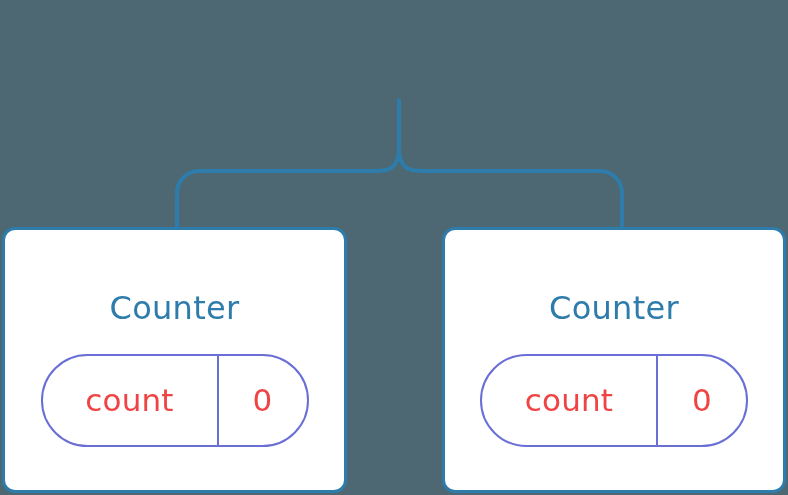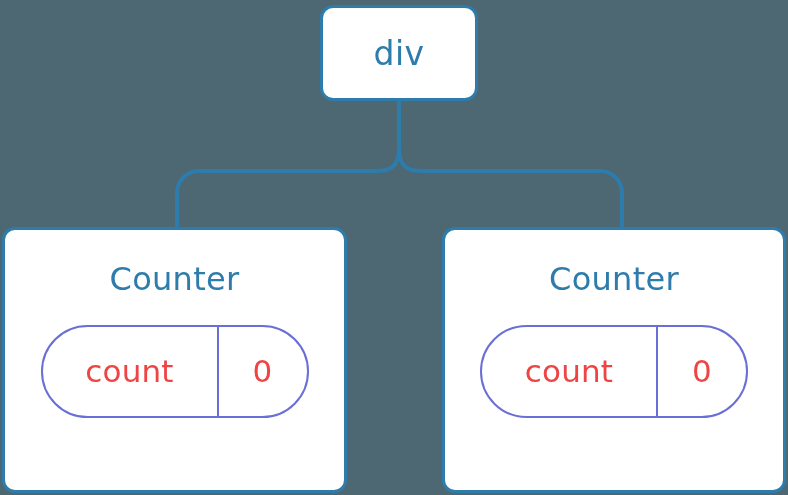--- a/index.html
+++ b/index.html
@@ -57,21 +57,21 @@
     color: #2d7cab;
     font-size: 33px;
     line-height: 1;
     letter-spacing: 0.4px;
   }
 
   
   .child-node {
     top: 227px;
     height: 266px;
-    padding-top: 33px;
+    padding-top: 62px;
   }
   #child-node-left  { left: 2px;   width: 345px; }
   #child-node-right { left: 442px; width: 344px; }
 
   .component-title {
     color: #2d7cab;
     font-size: 32px;
     line-height: 1;
     letter-spacing: 0.3px;
     margin: 0 0 30px 0;
@@ -122,23 +122,20 @@
              L 199 171
              A 22 22 0 0 0 177 193
              L 177 230" fill="none" stroke="#2d7cab" stroke-width="4" stroke-linecap="round" stroke-linejoin="round"></path>
 
     <path d="M 399 148 C 399 170, 411 171, 423 171
              L 600 171
              A 22 22 0 0 1 622 193
              L 622 230" fill="none" stroke="#2d7cab" stroke-width="4" stroke-linecap="round" stroke-linejoin="round"></path>
   </svg>
 
-  <div class="node-box" id="root-node">
-    <span class="root-label">div</span>
-  </div>
 
   <div class="node-box child-node" id="child-node-left">
     <div class="component-title">Counter</div>
     <div class="state-pill">
       <div class="pill-key">count</div>
       <div class="pill-value">0</div>
     </div>
   </div>
 
   <div class="node-box child-node" id="child-node-right">

